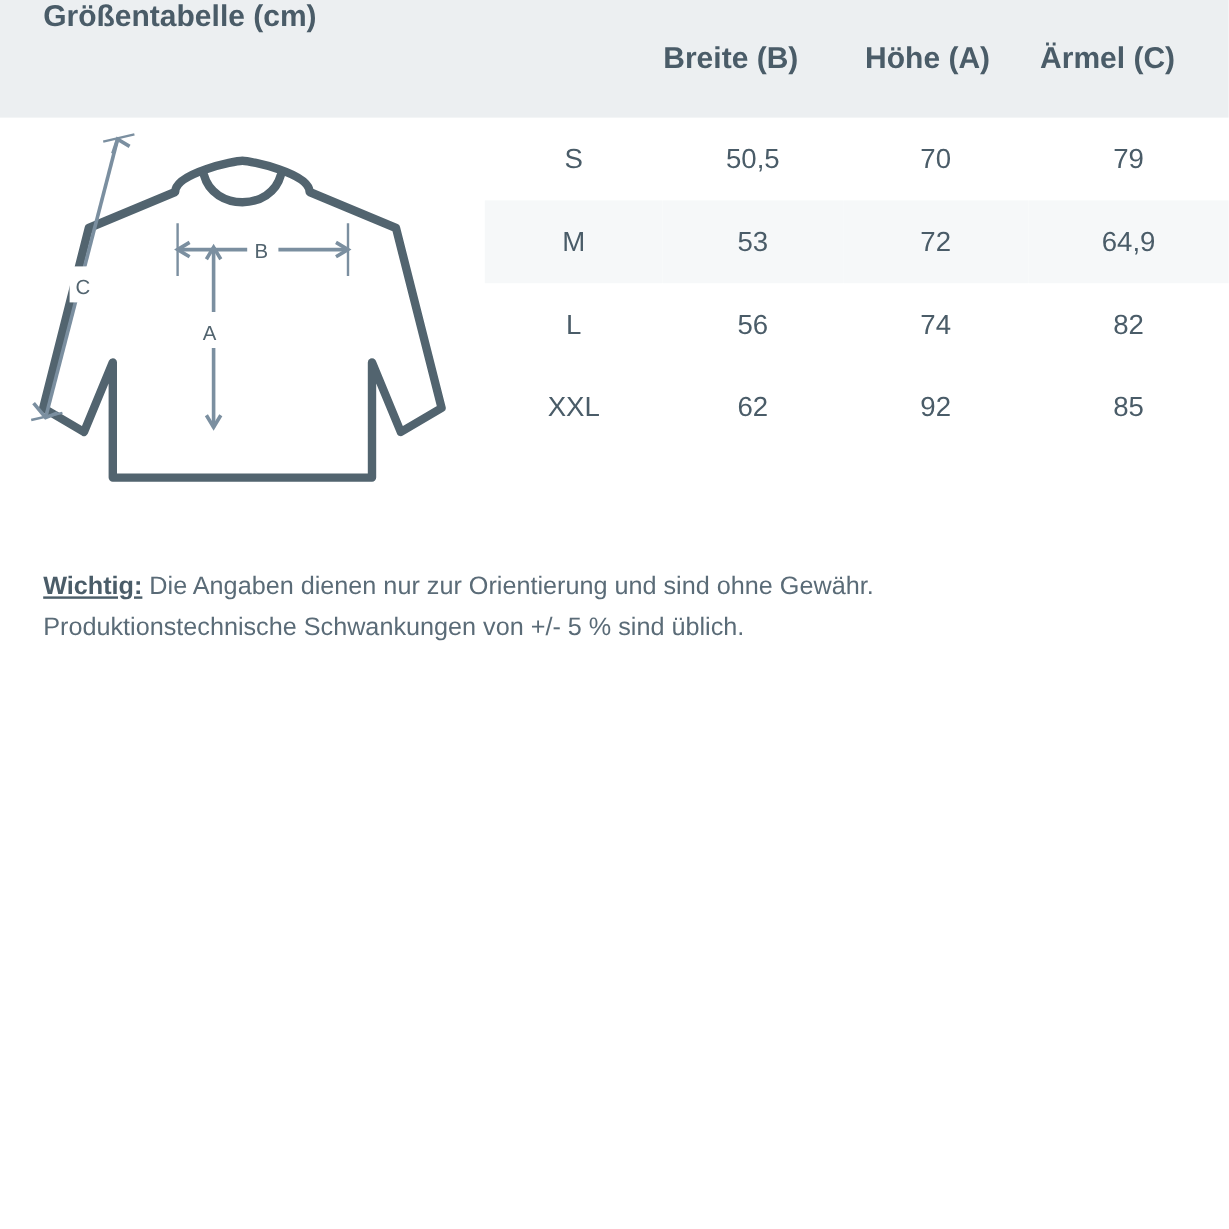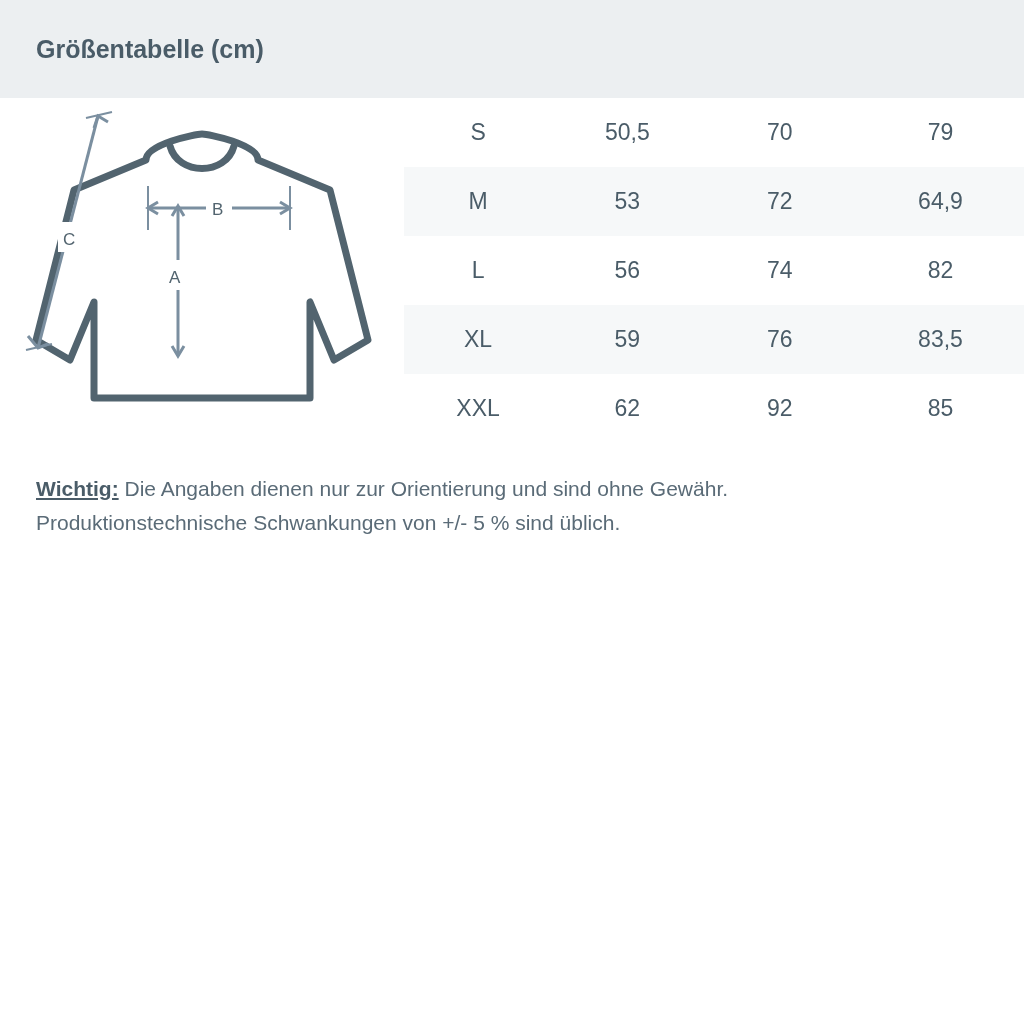--- a/index.html
+++ b/index.html
@@ -16,21 +16,20 @@
   }
 
   .size-chart {
     position: relative;
     width: 1024px;
   }
 
   
   .chart-header {
     display: flex;
-    align-items: center;
     height: 98px;
     background: #eceff1;
   }
   .chart-title {
     font-size: 25px;
     font-weight: bold;
     color: #4a5c68;
     padding-left: 36px;
     white-space: nowrap;
   }
@@ -105,20 +104,25 @@
     text-decoration: underline;
   }
 </style>
 </head>
 <body>
 
 <div class="size-chart">
 
   <div class="chart-header">
     <div class="chart-title">Größentabelle (cm)</div>
+    <div class="header-cols">
+      <div class="header-col c-b">Breite (B)</div>
+      <div class="header-col c-h">Höhe (A)</div>
+      <div class="header-col c-s">Ärmel (C)</div>
+    </div>
   </div>
 
   <div class="chart-body">
 
     <div class="illustration">
       <svg width="404" height="346" viewBox="0 0 404 346" xmlns="http://www.w3.org/2000/svg">
 
         <g fill="none" stroke="#52646f" stroke-width="7" stroke-linejoin="round" stroke-linecap="round">
           <path d="M146 62
                    C 146 46, 196 36, 202 36
@@ -182,26 +186,20 @@
           <td class="col-b">53</td>
           <td class="col-h">72</td>
           <td class="col-s">64,9</td>
         </tr>
         <tr>
           <td class="col-size">L</td>
           <td class="col-b">56</td>
           <td class="col-h">74</td>
           <td class="col-s">82</td>
         </tr>
-        <tr class="alt">
-          <td class="col-size">XL</td>
-          <td class="col-b">59</td>
-          <td class="col-h">76</td>
-          <td class="col-s">83,5</td>
-        </tr>
         <tr>
           <td class="col-size">XXL</td>
           <td class="col-b">62</td>
           <td class="col-h">92</td>
           <td class="col-s">85</td>
         </tr>
       </tbody>
     </table>
 
   </div>

